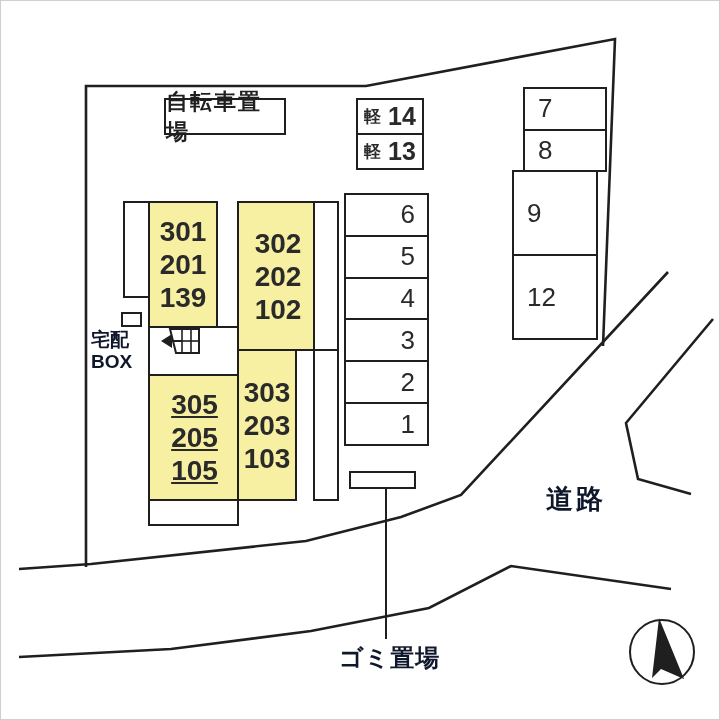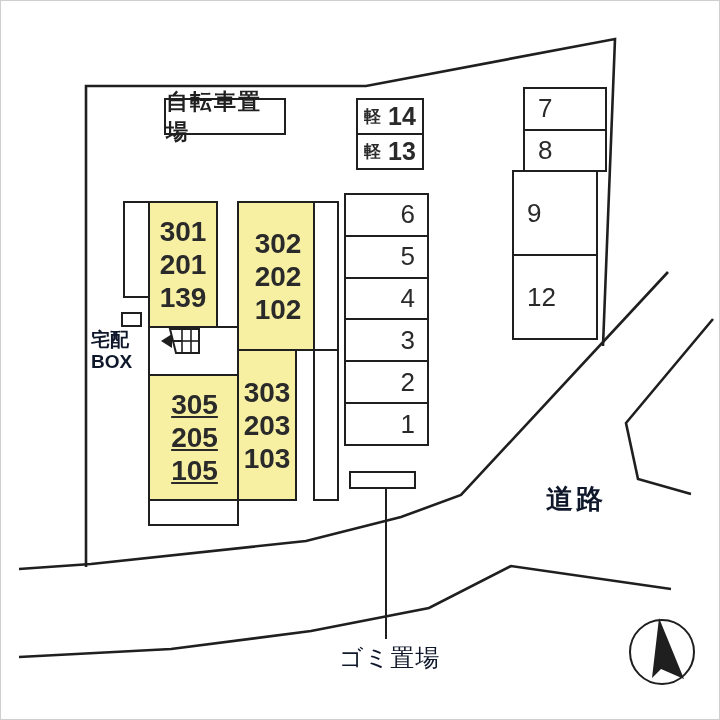--- a/index.html
+++ b/index.html
@@ -20,21 +20,21 @@
   .num-right{justify-content:flex-end;padding-right:12px;}
   .num-left{justify-content:flex-start;padding-left:13px;}
   .kei-cell{justify-content:center;gap:7px;}
   .kei-prefix{font-size:17px;font-weight:700;}
   .kei-num{font-size:25px;font-weight:700;}
   .lbl{position:absolute;font-weight:700;color:#0f172a;white-space:nowrap;z-index:3;}
   #bicycle-box{display:flex;align-items:center;justify-content:center;
                font-size:22px;font-weight:700;letter-spacing:2px;color:#1f1f1f;}
   #delivery-label{font-size:19px;line-height:22px;font-weight:700;}
   #road-label{font-size:27px;font-weight:600;letter-spacing:3px;}
-  #garbage-label{font-size:24px;font-weight:400;letter-spacing:1px;}
+  #garbage-label{font-size:24px;font-weight:700;letter-spacing:1px;}
 </style>
 </head>
 <body>
 
 <div id="canvas">
 
   <svg class="overlay">
     <polyline points="85,566 85,85 365,85 614,38 602,345" fill="none" stroke="#1f1f1f" stroke-width="2.6"></polyline>
     <polyline points="18,568 90,563 305,540 400,516 460,494 667,271" fill="none" stroke="#1f1f1f" stroke-width="2.6"></polyline>
     <polyline points="18,656 170,648 310,630 428,607 510,565 670,588" fill="none" stroke="#1f1f1f" stroke-width="2.6"></polyline>

